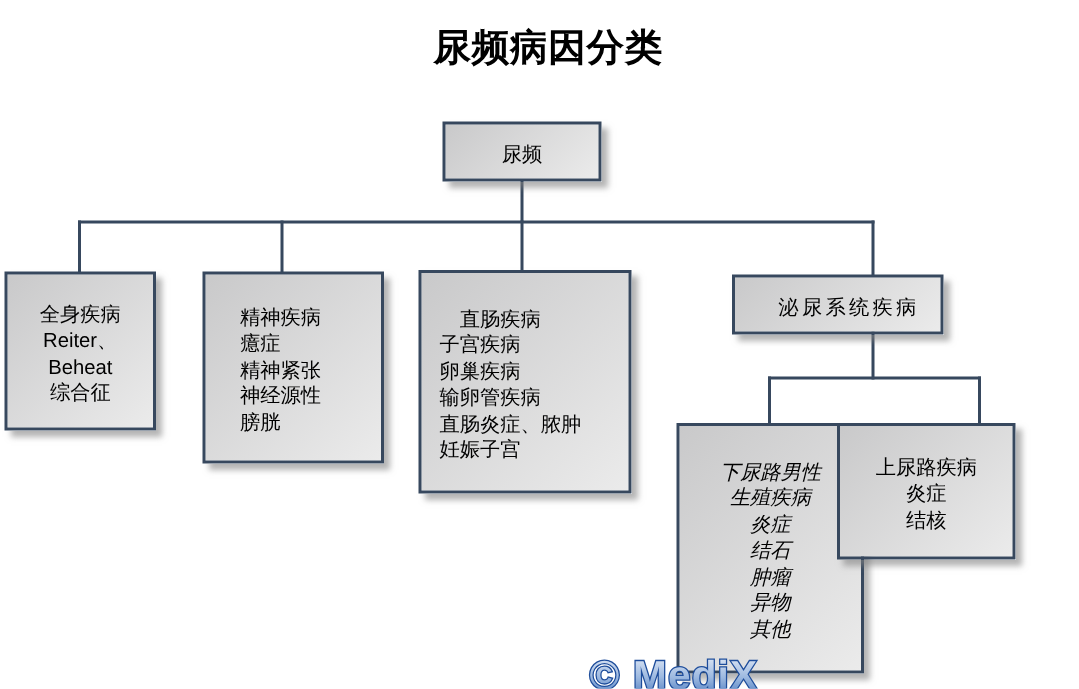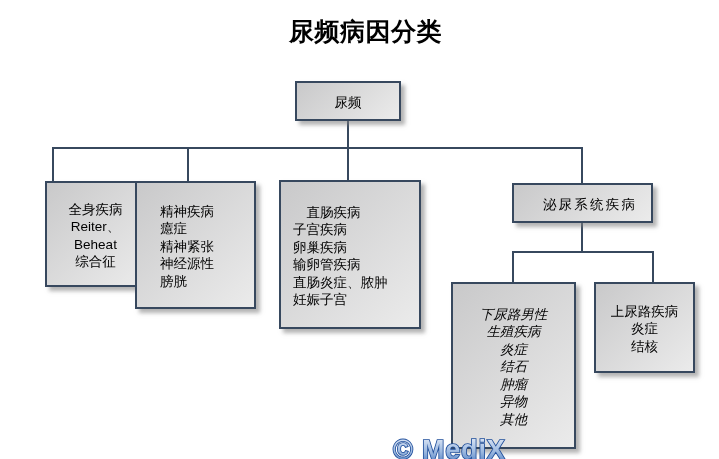--- a/index.html
+++ b/index.html
@@ -25,39 +25,39 @@
 <div class="line" style="left:187px;top:147px;width:2px;height:35px;"></div>
 <div class="line" style="left:347px;top:147px;width:2px;height:34px;"></div>
 <div class="line" style="left:581px;top:147px;width:2px;height:37px;"></div>
 <div class="line" style="left:581px;top:221px;width:2px;height:32px;"></div>
 <div class="line" style="left:512px;top:251px;width:142px;height:2px;"></div>
 <div class="line" style="left:512px;top:251px;width:2px;height:32px;"></div>
 <div class="line" style="left:652px;top:251px;width:2px;height:32px;"></div>
 
 <div class="box ctr" style="left:295px;top:81px;width:106px;height:40px;">尿频</div>
 
-<div class="box ctr" style="left:3px;top:181px;width:101px;height:106px;margin-left:42px;">
+<div class="box ctr" style="left:3px;top:181px;width:101px;height:106px;">
 全身疾病<br>Reiter、<br>Beheat<br>综合征
 </div>
 
 <div class="box" style="left:135px;top:181px;width:121px;height:128px;padding-left:23px;">
 精神疾病<br>癔症<br>精神紧张<br>神经源性<br>膀胱
 </div>
 
 <div class="box" style="left:279px;top:180px;width:142px;height:149px;padding-left:12px;">
 　直肠疾病<br>子宫疾病<br>卵巢疾病<br>输卵管疾病<br>直肠炎症、脓肿<br>妊娠子宫
 </div>
 
-<div class="box ctr" style="left:512px;top:183px;width:141px;height:40px;letter-spacing:2.2px;padding-left:15px;">泌尿系统疾病</div>
+<div class="box ctr" style="left:488px;top:183px;width:141px;height:40px;letter-spacing:2.2px;padding-left:15px;">泌尿系统疾病</div>
 
 <div class="box ctr" style="left:451px;top:282px;width:125px;height:167px;font-style:italic;">
 下尿路男性<br>生殖疾病<br>炎症<br>结石<br>肿瘤<br>异物<br>其他
 </div>
 
-<div class="box ctr" style="left:594px;top:282px;width:101px;height:91px;">
+<div class="box ctr" style="left:558px;top:282px;width:119px;height:91px;">
 上尿路疾病<br>炎症<br>结核
 </div>
 
 <svg width="140" height="30" style="position:absolute;left:388px;top:434px;z-index:5;">
   <defs>
     <linearGradient id="wg" x1="0" y1="0" x2="0" y2="1">
       <stop offset="0" stop-color="#e8eef8"></stop>
       <stop offset="0.55" stop-color="#9db9e0"></stop>
       <stop offset="1" stop-color="#4c7bc0"></stop>
     </linearGradient>

